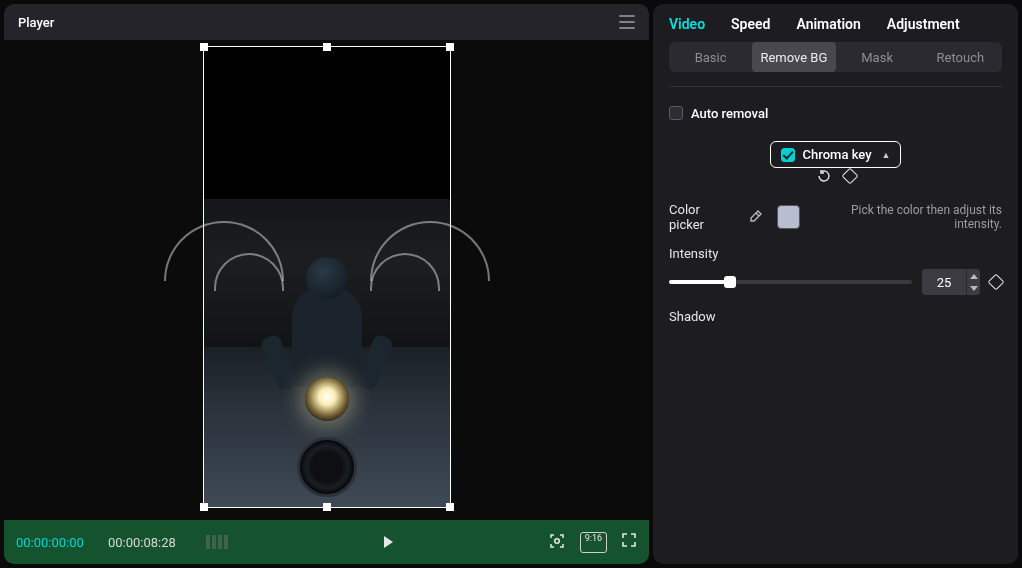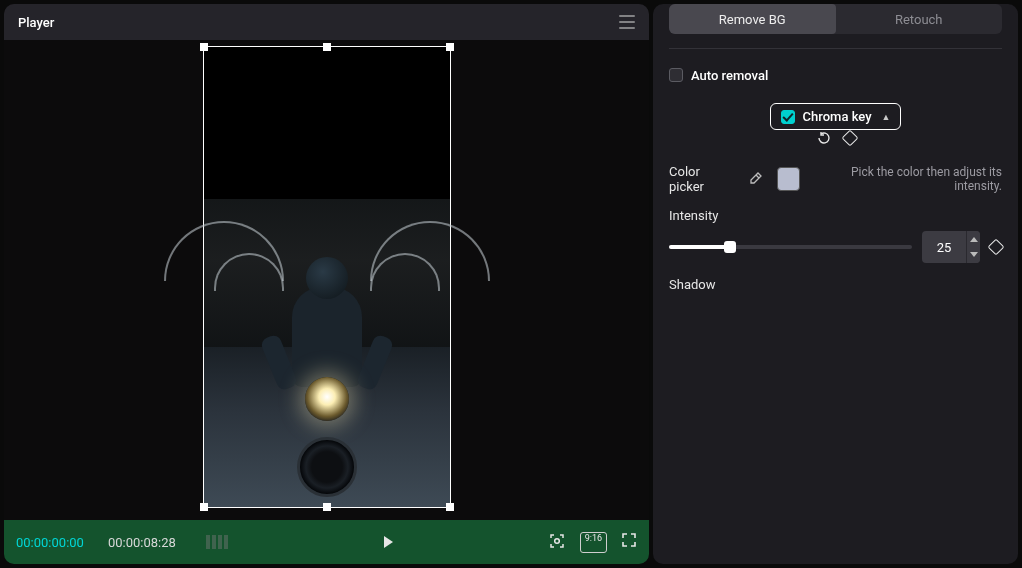--- a/index.html
+++ b/index.html
@@ -351,21 +351,21 @@
       width: 12px; height: 12px;
       background: #ffffff;
       border-radius: 3px;
       transform: translate(-50%, -50%);
     }
     .numbox {
       display: flex;
       align-items: stretch;
       background: #3c3b42;
       border-radius: 4px;
-      height: 32px;
+      height: 26px;
       overflow: hidden;
     }
     .numbox .val {
       width: 44px;
       display: flex;
       align-items: center;
       justify-content: center;
       color: #fff;
       font-size: 13px;
     }
@@ -468,23 +468,31 @@
             <path d="M10 2 L14 2 L14 6"></path>
           <path d="M14 10 L14 14 L10 14"></path>
             <path d="M6 14 L2 14 L2 10"></path>
         </svg>
       </div>
     </div>
   </div>
 </div>
 
 <div class="inspector">
+  <div class="insp-tabs">
+    <div class="insp-tab active">Video</div>
+    <div class="insp-tab">Speed</div>
+    <div class="insp-tab">Animation</div>
+    <div class="insp-tab">Adjustment</div>
+  </div>
 
   <div class="sub-tabs">
+    <div class="sub-tab">Basic</div>
     <div class="sub-tab active">Remove BG</div>
+    <div class="sub-tab">Mask</div>
     <div class="sub-tab">Retouch</div>
   </div>
 
   <div class="divider"></div>
 
   <div class="body-area">
 
     <div class="row">
       <div class="checkbox"></div>
       <span class="row-label">Auto removal</span>

